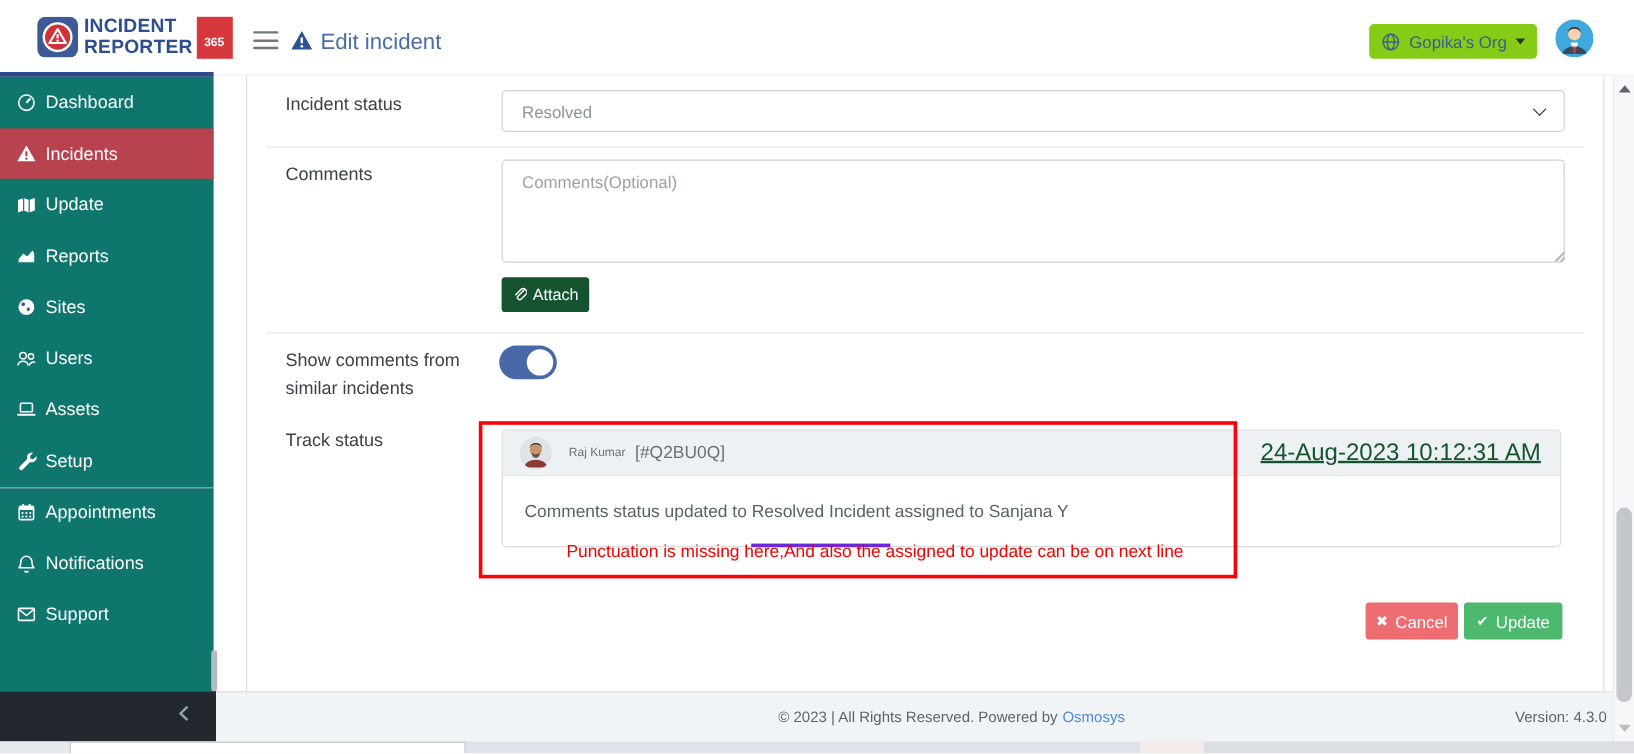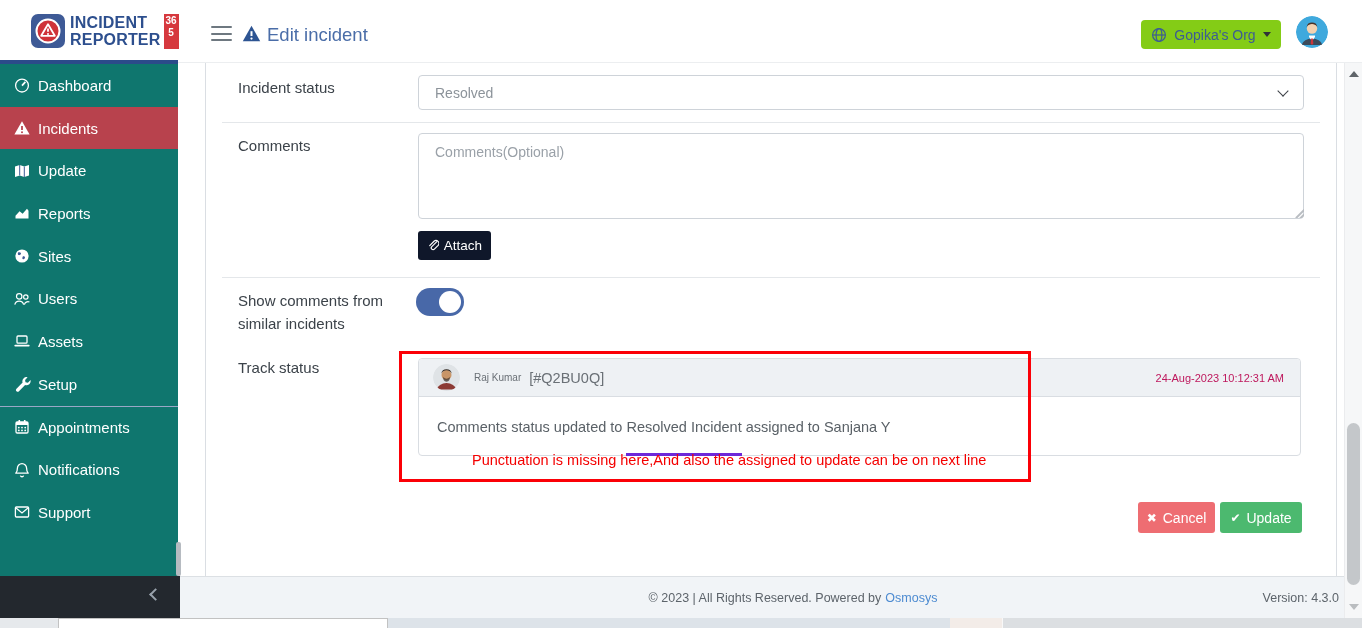--- a/index.html
+++ b/index.html
@@ -5,21 +5,21 @@
   * { margin:0; padding:0; box-sizing:border-box; }
   html,body { width:1362px; height:628px; overflow:hidden; }
   body { font-family:"Liberation Sans", sans-serif; background:#fff; }
   .page { position:relative; width:1362px; height:628px; background:#fff; overflow:hidden; }
 
   
   .header { position:absolute; left:0; top:0; width:1362px; height:63px; background:#fff; border-bottom:1px solid #eceef0; z-index:10; }
   .logo-wrap { position:absolute; left:31px; top:14px; display:flex; align-items:flex-start; }
   .logo-icon { width:34px; height:34px; }
   .brand-text { margin-left:5px; color:#2d4f8e; font-weight:bold; font-size:16px; line-height:17px; letter-spacing:.2px; }
-  .brand-badge { margin-left:3px; width:15px; height:35px; background:#d6383e; color:#fff; font-size:10px; font-weight:bold; line-height:11.5px; text-align:center; word-break:break-all; padding-top:1px; }
+  .brand-badge { margin-left:3px; width:30px; height:35px; background:#d6383e; color:#fff; font-size:10px; font-weight:bold; line-height:11.5px; text-align:center; word-break:break-all; padding-top:16px; }
   .brand-underline { position:absolute; left:0; top:60px; width:178px; height:4px; background:#2b4b8a; }
   .hamburger { position:absolute; left:211px; top:26px; width:21px; height:16px; cursor:pointer; }
   .hamburger span { display:block; height:2px; background:#6e7880; margin-bottom:4.5px; border-radius:1px; }
   .warn-icon-hdr { position:absolute; left:242px; top:25px; }
   .page-title { position:absolute; left:267px; top:24px; font-size:18.5px; color:#4a6da8; }
   .org-pill { position:absolute; left:1141px; top:20px; width:140px; height:29px; background:#84cc16; border-radius:4px; display:flex; align-items:center; justify-content:center; gap:7px; cursor:pointer; }
   .org-pill .org-label { font-size:14px; color:#3c5c94; }
   .caret-down { width:0; height:0; border-left:4.5px solid transparent; border-right:4.5px solid transparent; border-top:5.5px solid #2f3338; }
   .avatar-hdr { position:absolute; left:1296px; top:16px; width:32px; height:32px; border-radius:50%; overflow:hidden; cursor:pointer; }
 
@@ -39,31 +39,31 @@
   .select-box { position:absolute; left:212px; top:12px; width:886px; height:35px; border:1px solid #ced3d9; border-radius:4px; background:#fff; display:flex; align-items:center; padding:0 16px; cursor:pointer; }
   .select-box .sel-value { font-size:14px; color:#8c939a; flex:1; }
   .sel-chevron { width:8px; height:8px; border-right:1.7px solid #3c4147; border-bottom:1.7px solid #3c4147; transform:rotate(45deg); margin-top:-4px; }
   .divider { position:absolute; left:16px; right:16px; height:1px; background:#e4e7ea; }
   .comments-area { position:absolute; left:212px; top:70px; width:886px; height:86px; border:1px solid #ced3d9; border-radius:4px; font-family:"Liberation Sans",sans-serif; font-size:14px; color:#3b4249; padding:10px 16px; resize:none; outline:none; }
   .comments-area::placeholder { color:#9aa1a8; }
   .resize-grip { position:absolute; left:1089px; top:146px; width:9px; height:9px; overflow:hidden; pointer-events:none; }
   .resize-grip i { position:absolute; background:#b9bdc2; height:1.5px; transform:rotate(-45deg); }
   .resize-grip i:nth-child(1){ width:12px; left:-1px; top:4px; }
   .resize-grip i:nth-child(2){ width:7px; left:3px; top:7px; }
-  .attach-btn { position:absolute; left:212px; top:168px; width:73px; height:29px; background:#0f172a; border:none; border-radius:3px; color:#fff; font-size:13.5px; display:flex; align-items:center; justify-content:center; gap:5px; cursor:pointer; font-family:inherit; }
+  .attach-btn { position:absolute; left:212px; top:168px; width:73px; height:29px; background:#14532d; border:none; border-radius:3px; color:#fff; font-size:13.5px; display:flex; align-items:center; justify-content:center; gap:5px; cursor:pointer; font-family:inherit; }
   .toggle { position:absolute; left:210px; top:225px; width:48px; height:28px; background:#4868a8; border-radius:14px; cursor:pointer; }
   .toggle .knob { position:absolute; right:3px; top:3px; width:22px; height:22px; background:#fff; border-radius:50%; }
 
   
   .comment-card { position:absolute; left:212px; top:295px; width:883px; height:98px; border:1px solid #d9dde2; border-radius:4px; background:#fff; }
   .cc-header { height:38px; background:#eef1f4; border-bottom:1px solid #d9dde2; border-radius:4px 4px 0 0; display:flex; align-items:center; padding:0 16px 0 14px; }
   .cc-avatar { width:27px; height:27px; border-radius:50%; overflow:hidden; flex:0 0 27px; }
   .cc-name { margin-left:14px; font-size:10px; color:#6a7076; }
   .cc-ref { margin-left:8px; font-size:14.5px; color:#6a7076; }
-  .cc-time { margin-left:auto; font-size:11px; color:#be185d; }
+  .cc-time { margin-left:auto; font-size:20px; color:#14532d;text-decoration:underline; }
   .cc-body { height:59px; display:flex; align-items:center; padding:0 18px; font-size:14.5px; color:#5a6167; }
   .cc-highlight { border-bottom:3px solid #6d28d9; padding-bottom:18px; }
 
   
   .annotation-box { position:absolute; left:193px; top:288px; width:632px; height:131px; border:3px solid #fb0007; z-index:8; pointer-events:none; }
   .annotation-note { position:absolute; left:266px; top:389px; font-size:14.5px; color:#f40000; white-space:nowrap; z-index:9; }
 
   
   .btn { position:absolute; top:439px; height:31px; border:none; border-radius:3px; color:#fff; font-size:14px; font-family:inherit; display:flex; align-items:center; justify-content:center; gap:6px; cursor:pointer; }
   .btn .glyph { font-family:"DejaVu Sans", sans-serif; font-size:12px; }

